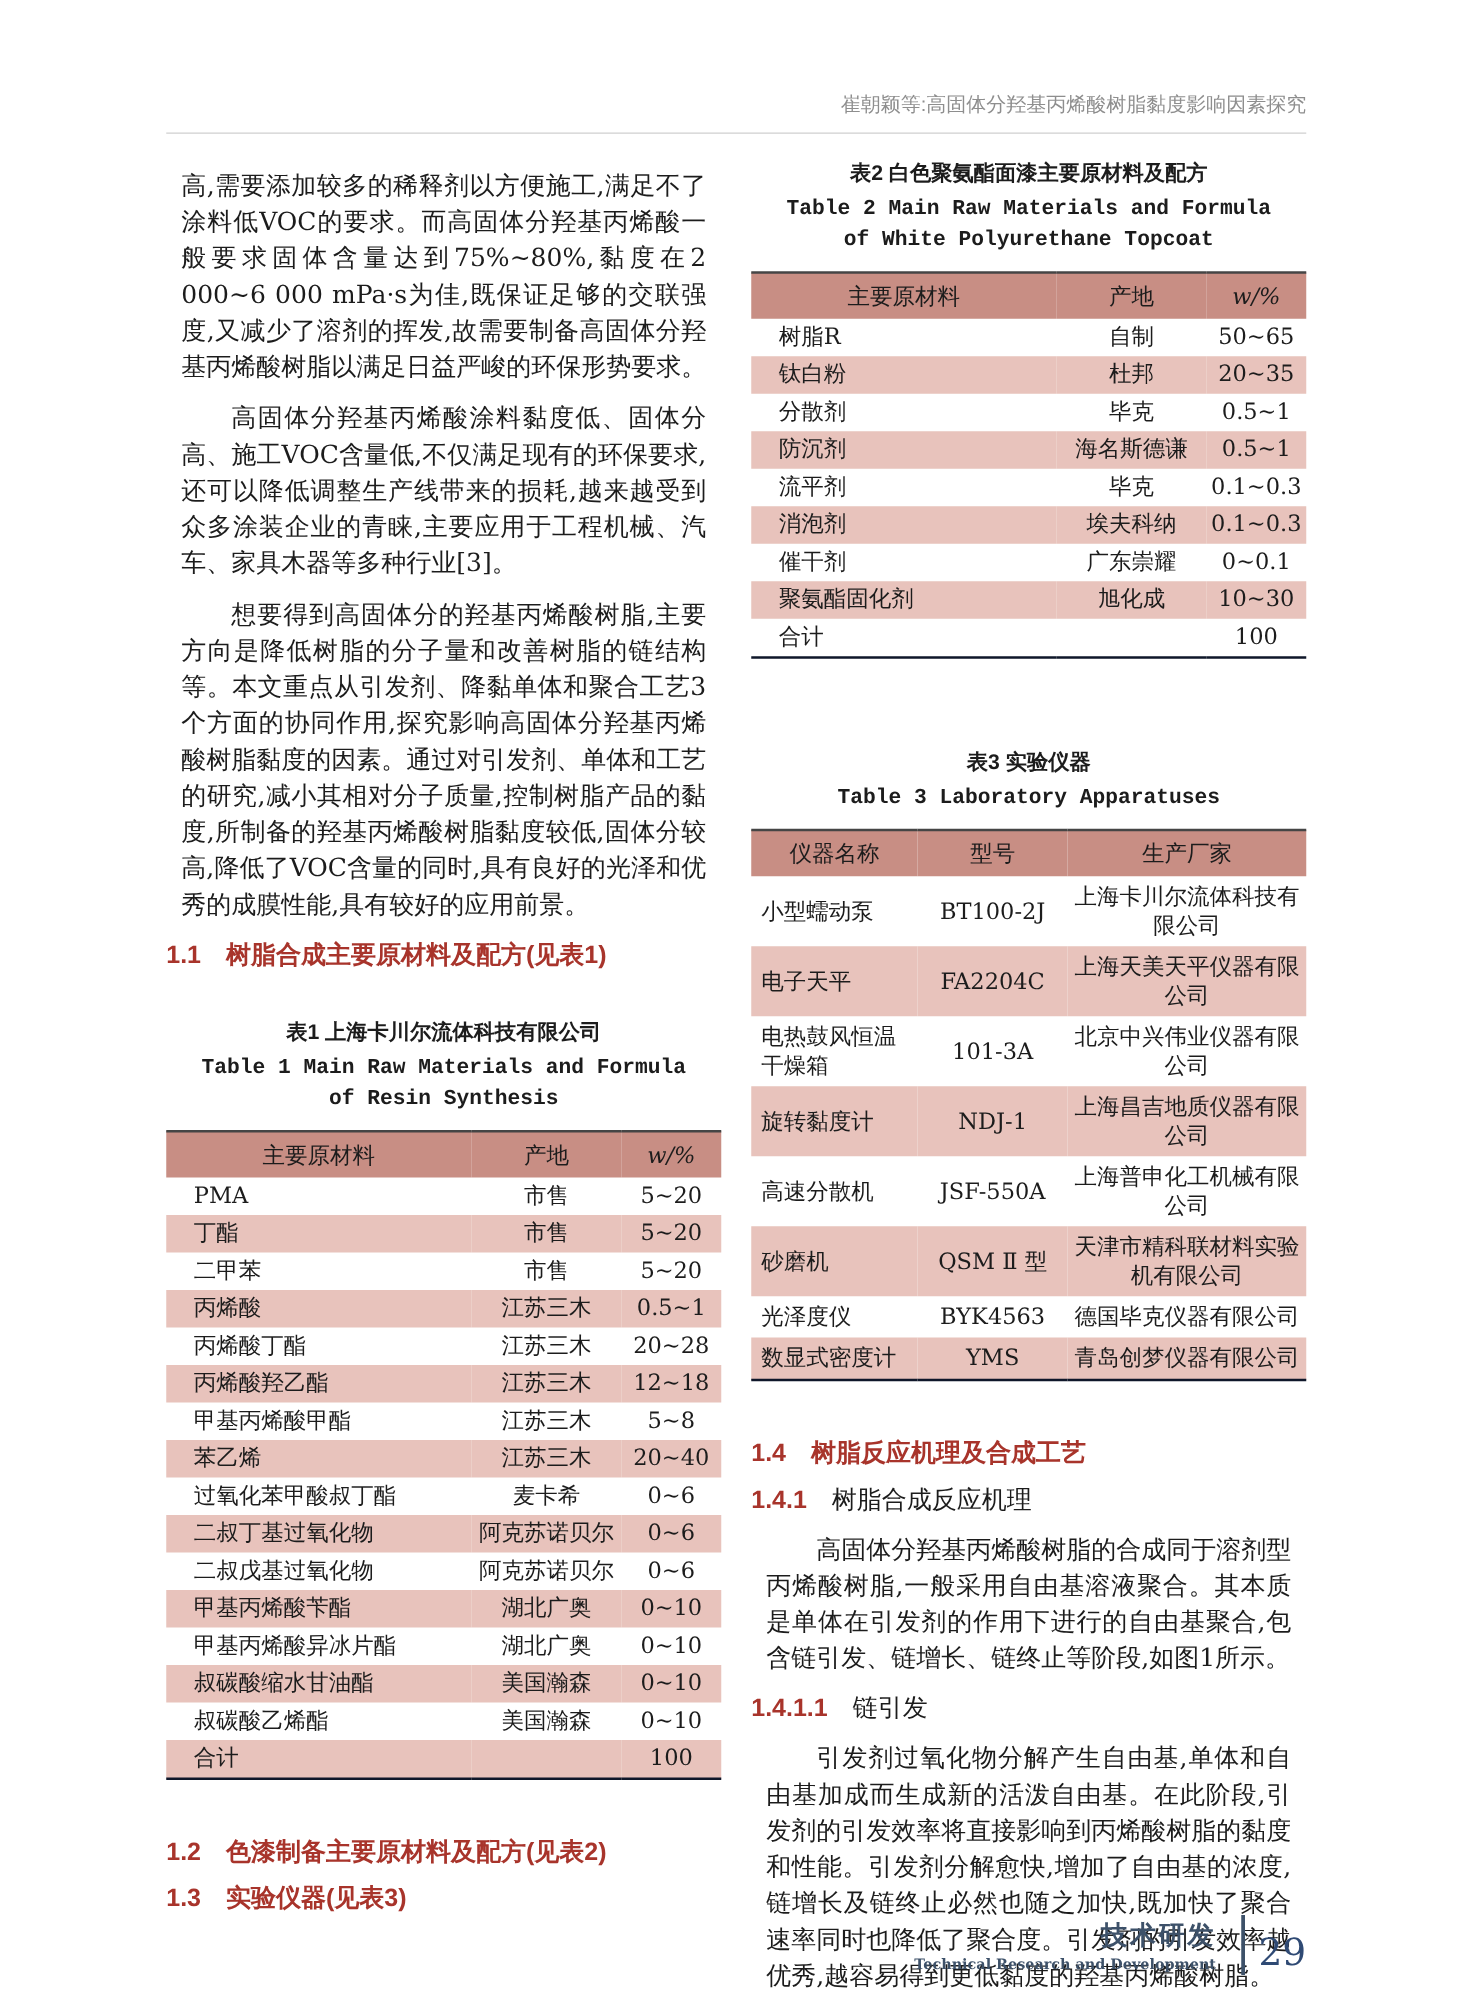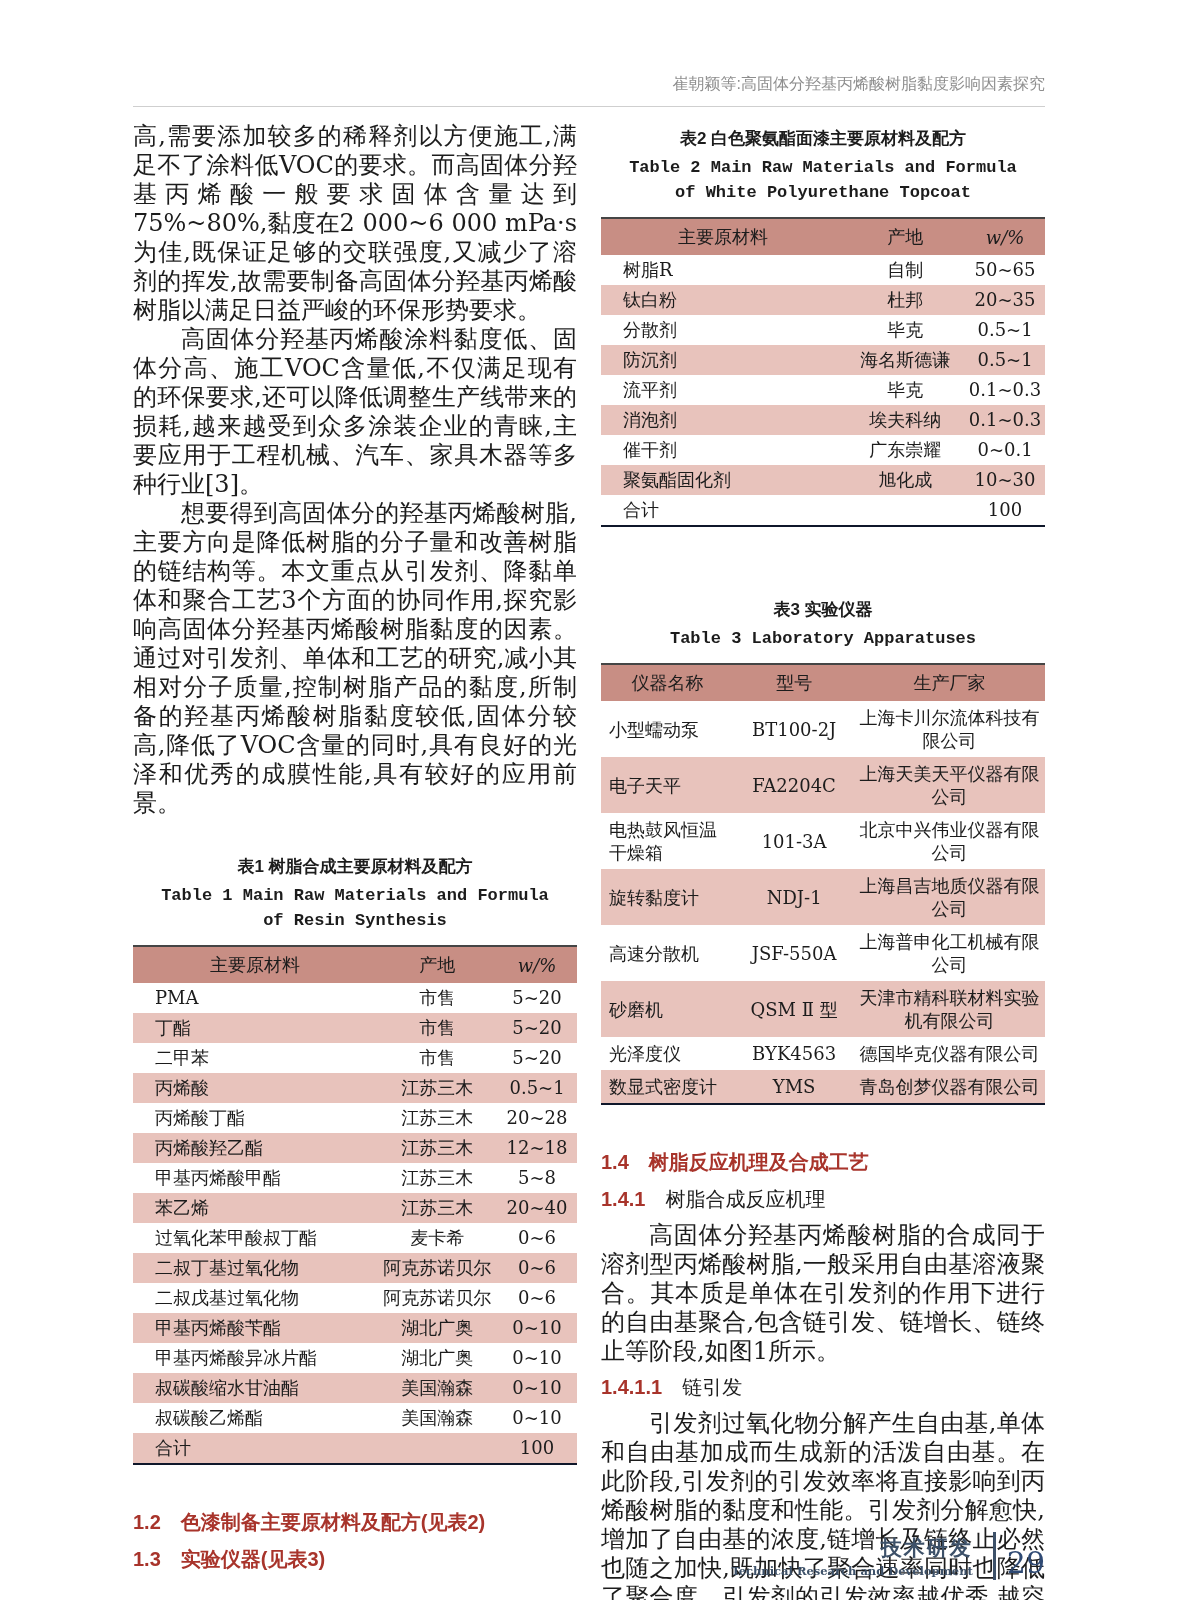--- a/index.html
+++ b/index.html
@@ -18,21 +18,21 @@
 
   .running-head {
     text-align: right; font-family: "Liberation Sans", sans-serif;
     font-size: 16px; color: var(--runhead-gray);
     padding-bottom: 11px; border-bottom: 1px solid #cfcfcf;
   }
 
   .columns { display: flex; gap: 24px; margin-top: 15px; }
   .col { width: 444px; }
 
-  p.body { font-size: 24px; line-height: 29px; text-align: justify; margin: 0; }
+  p.body { font-size: 20px; line-height: 29px; text-align: justify; margin: 12px; }
   p.indent { text-indent: 2em; }
 
   h2.sec1 {
     font-family: "Liberation Sans", sans-serif; color: var(--heading-red);
     font-size: 26px; font-weight: bold; margin: 20px 0 12px 0;
   }
   h2.sec1 .num { margin-right: 28px; }
   h3.sec2 {
     font-family: "Liberation Sans", sans-serif; color: var(--heading-red);
     font-size: 20px; font-weight: bold; margin: 10px 0;
@@ -107,23 +107,26 @@
     <div class="running-head">崔朝颖等:高固体分羟基丙烯酸树脂黏度影响因素探究</div>
 
     <div class="columns">
 
       <div class="col">
         <p class="body">高,需要添加较多的稀释剂以方便施工,满足不了涂料低VOC的要求。而高固体分羟基丙烯酸一般要求固体含量达到75%~80%,黏度在2 000~6 000 mPa·s为佳,既保证足够的交联强度,又减少了溶剂的挥发,故需要制备高固体分羟基丙烯酸树脂以满足日益严峻的环保形势要求。</p>
         <p class="body indent">高固体分羟基丙烯酸涂料黏度低、固体分高、施工VOC含量低,不仅满足现有的环保要求,还可以降低调整生产线带来的损耗,越来越受到众多涂装企业的青睐,主要应用于工程机械、汽车、家具木器等多种行业[3]。</p>
         <p class="body indent">想要得到高固体分的羟基丙烯酸树脂,主要方向是降低树脂的分子量和改善树脂的链结构等。本文重点从引发剂、降黏单体和聚合工艺3个方面的协同作用,探究影响高固体分羟基丙烯酸树脂黏度的因素。通过对引发剂、单体和工艺的研究,减小其相对分子质量,控制树脂产品的黏度,所制备的羟基丙烯酸树脂黏度较低,固体分较高,降低了VOC含量的同时,具有良好的光泽和优秀的成膜性能,具有较好的应用前景。</p>
 
 
+        <h3 class="sec2">
+          <span class="num">1.1</span><span>树脂合成主要原材料及配方(见表1)</span>
+        </h3>
 
         <div class="table-block">
-          <div class="tbl-title-cn">表1  树脂合成主要原材料及配方</div>
+          <div class="tbl-title-cn">表1  上海卡川尔流体科技有限公司</div>
           <div class="tbl-title-en">Table 1  Main Raw Materials and Formula of Resin Synthesis</div>
           <table class="data-table tbl-materials" data-table="table1">
               <thead>
                 <tr>
                   <th>主要原材料</th>
                   <th>产地</th>
                   <th>w/%</th>
                 </tr>
               </thead>
               <tbody>

